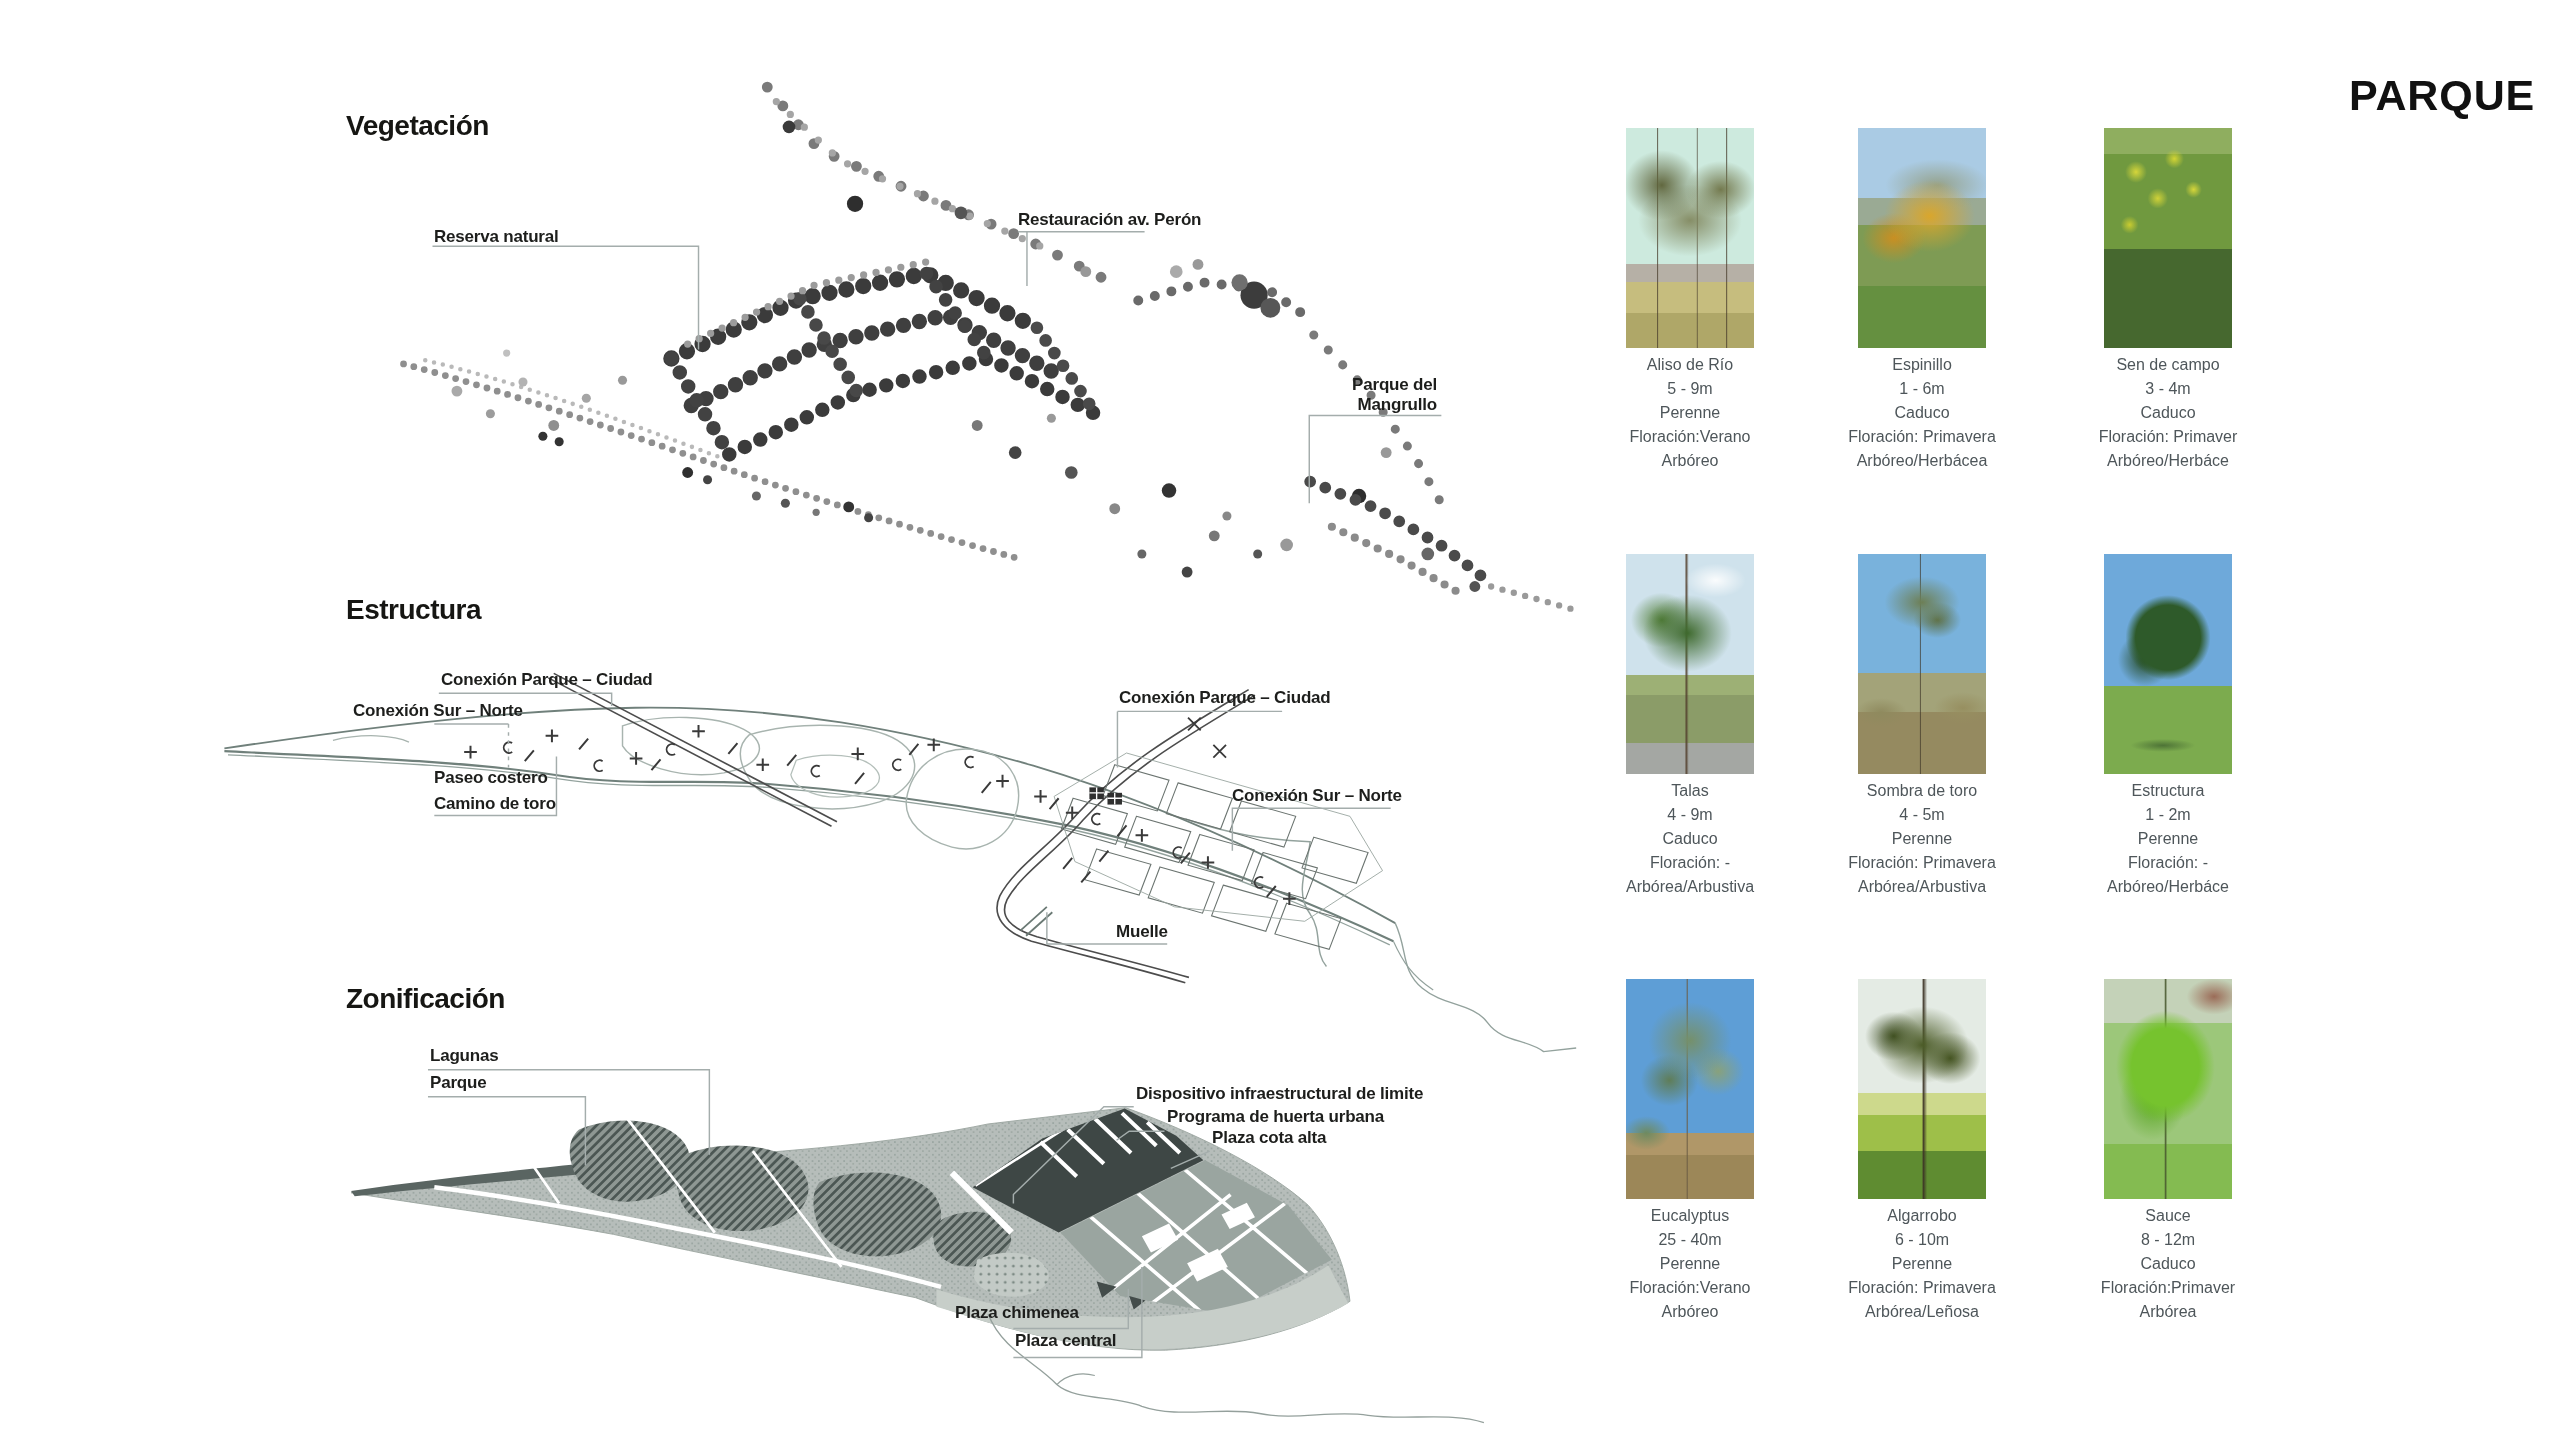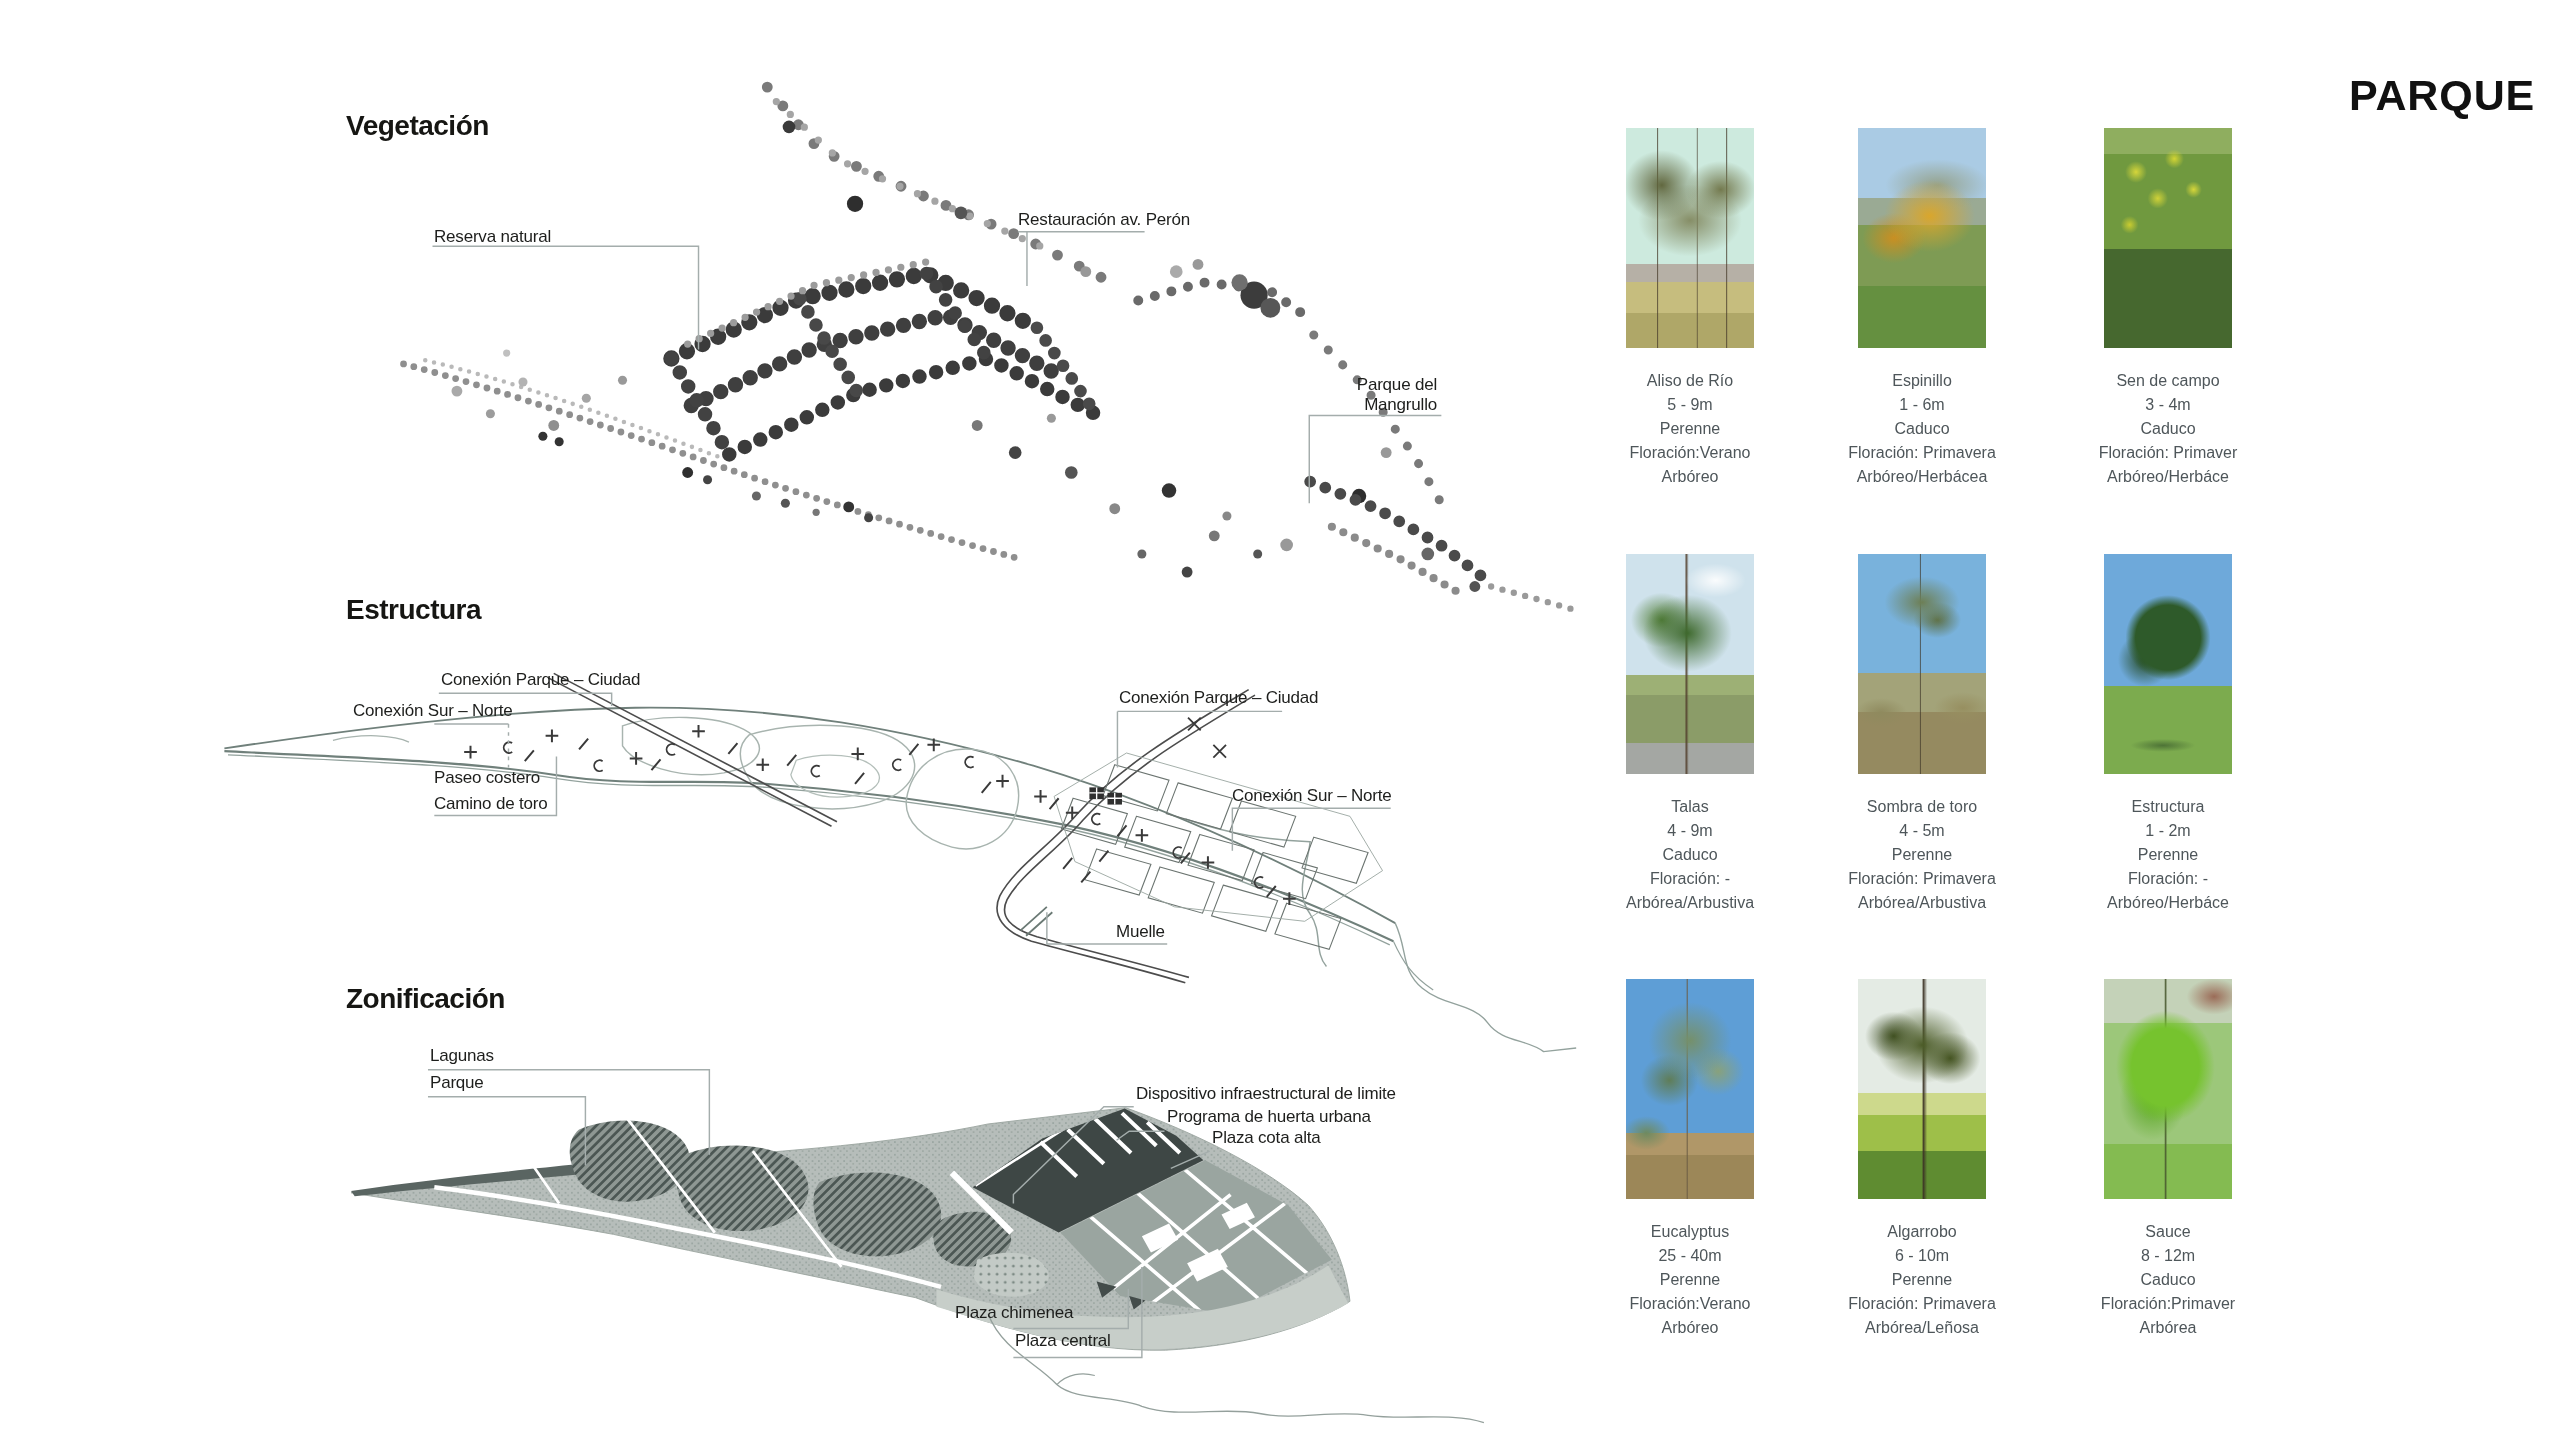--- a/index.html
+++ b/index.html
@@ -2,29 +2,29 @@
 <html style="font-size:14.5px"><head>
 <meta charset="utf-8">
 <style>
   html,body{margin:0;padding:0;background:#ffffff;}
   body{width:2576px;height:1449px;position:relative;overflow:hidden;
        font-family:"Liberation Sans", sans-serif;color:#1d1e1c;}
   .h1{position:absolute;left:2349px;top:71px;font-size:43px;font-weight:700;
       letter-spacing:0.9px;color:#111;white-space:nowrap;}
   .h2{position:absolute;font-size:28px;font-weight:700;color:#161613;
       letter-spacing:-0.5px;white-space:nowrap;margin-top:20px;}
-  .lbl{position:absolute;font-size:17px;font-weight:400;line-height:20px;
+  .lbl{position:absolute;font-size:17px;font-weight:700;line-height:20px;
        color:#1d1e1c;letter-spacing:-0.2px;white-space:nowrap;}
   .lbl.wrap{white-space:normal;}
   #diagram-canvas{position:absolute;left:0;top:0;}
   .card{position:absolute;width:128px;}
   .photo{width:128px;height:220px;}
   .cinfo{position:absolute;left:50%;top:225px;transform:translateX(-50%);
          width:290px;text-align:center;font-size:16px;line-height:24px;
-         color:#4e565a;letter-spacing:0;margin-top:16px;}
+         color:#4e565a;letter-spacing:0;}
   .col1{left:1626px}.col2{left:1858px}.col3{left:2104px}
   .row1{top:128px}.row2{top:554px}.row3{top:979px}
 
   
   .p1{background:
       radial-gradient(ellipse 54px 50px at 28% 26%, rgba(92,97,55,.95), rgba(92,97,55,0) 70%),
       radial-gradient(ellipse 50px 41px at 74% 28%, rgba(108,112,66,.92), rgba(108,112,66,0) 70%),
       radial-gradient(ellipse 72px 50px at 50% 42%, rgba(122,126,82,.85), rgba(122,126,82,0) 72%),
       linear-gradient(90deg, transparent 24%, rgba(70,58,42,.8) 24.5%, transparent 25.5%, transparent 55%, rgba(70,58,42,.8) 55.5%, transparent 56.5%, transparent 78%, rgba(70,58,42,.7) 78.5%, transparent 79.5%),
       linear-gradient(180deg,#cdeade 0 62%,#b6b0a6 62% 70%,#c6bd7e 70% 84%,#afa768 84% 100%);}

